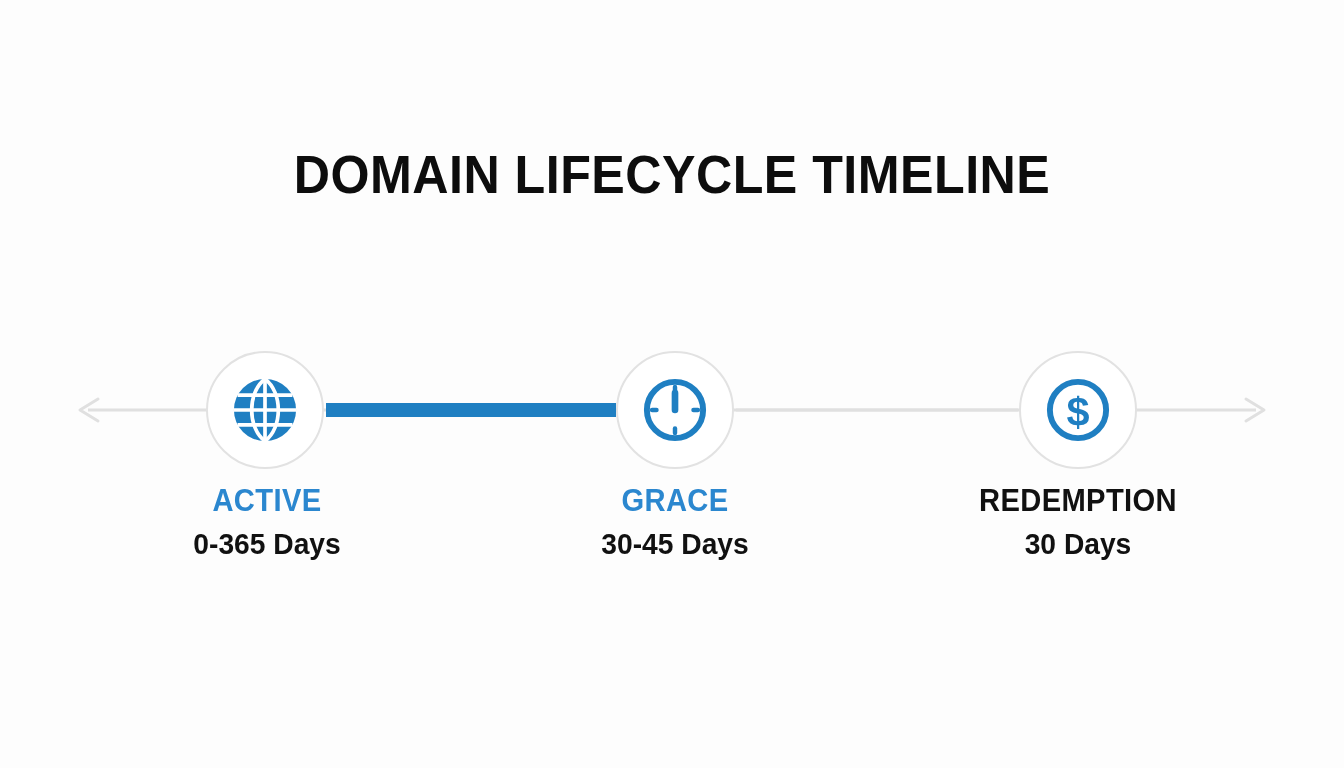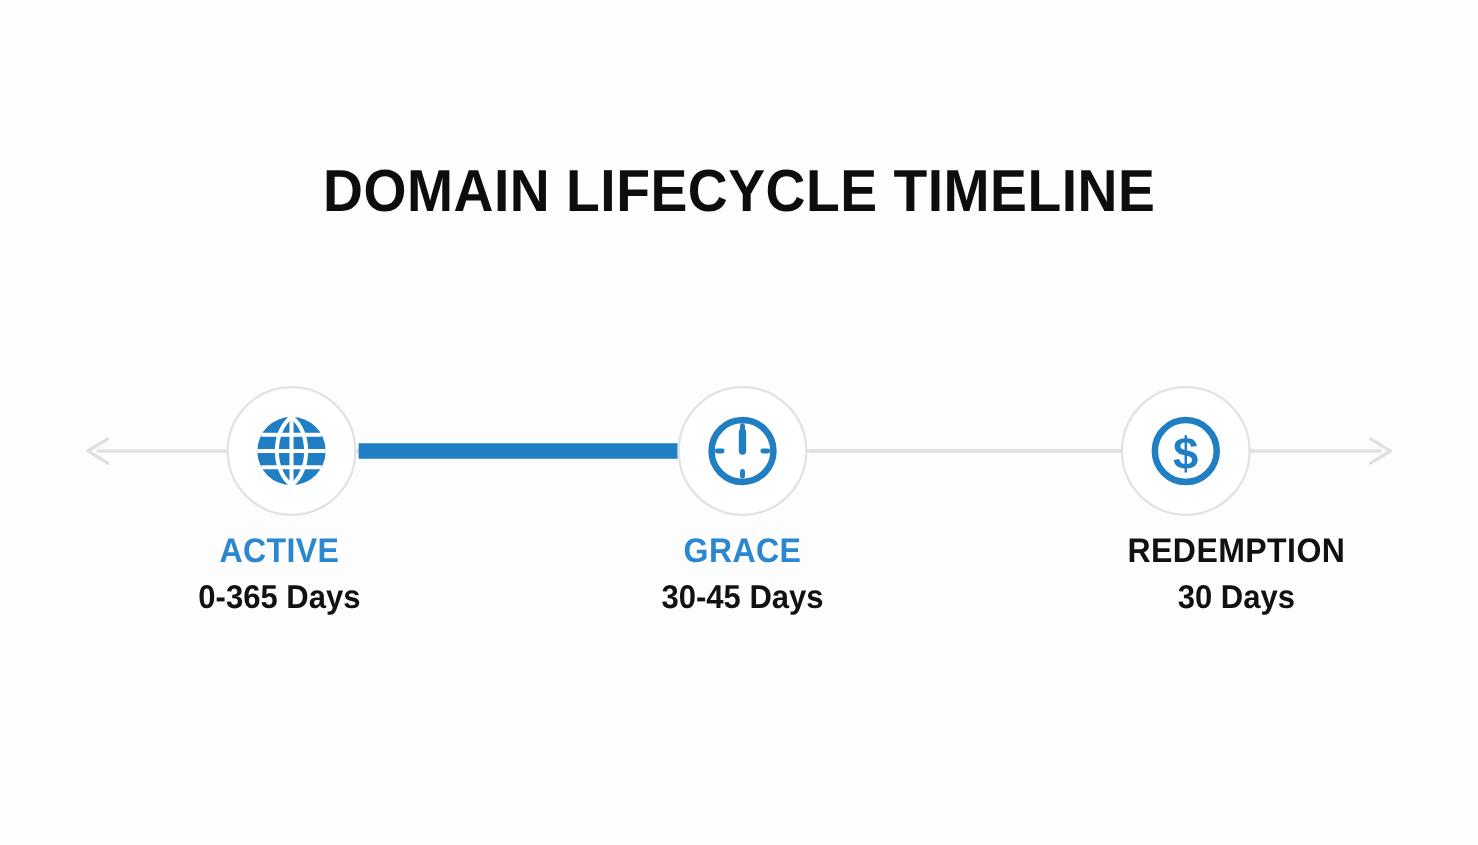--- a/index.html
+++ b/index.html
@@ -134,21 +134,21 @@
           <line x1="8" y1="50" x2="92" y2="50"></line>
           <path d="M13 30 H87"></path>
           <path d="M13 70 H87"></path>
           <line x1="50" y1="8" x2="50" y2="92"></line>
           <path d="M50 8 C26 26 26 74 50 92"></path>
           <path d="M50 8 C74 26 74 74 50 92"></path>
         </g>
       </svg>
     </div>
 
-    <div class="caption" style="left:254px; top:483px;">
+    <div class="caption" style="left:267px; top:483px;">
       <span class="phase" style="color:#2b87cf;">ACTIVE</span>
       <span class="duration">0-365 Days</span>
     </div>
 
     <div class="node" style="left:675px; top:410px;">
       <svg class="glyph" viewBox="0 0 100 100">
         <circle cx="50" cy="50" r="38" fill="none" stroke="#1f7fc2" stroke-width="8"></circle>
         <g stroke="#1f7fc2" stroke-width="6" stroke-linecap="round">
           <line x1="50" y1="19" x2="50" y2="25"></line>
           <line x1="50" y1="75" x2="50" y2="81"></line>
@@ -164,19 +164,19 @@
       <span class="duration">30-45 Days</span>
     </div>
 
     <div class="node" style="left:1078px; top:410px;">
       <svg class="glyph" viewBox="0 0 100 100">
         <circle cx="50" cy="50" r="38" fill="none" stroke="#1f7fc2" stroke-width="8"></circle>
         <text x="50" y="72" text-anchor="middle" font-family="'Liberation Sans', sans-serif" font-size="56" font-weight="bold" fill="#1f7fc2">$</text>
       </svg>
     </div>
 
-    <div class="caption" style="left:1078px; top:483px;margin-left:46px;">
+    <div class="caption" style="left:1078px; top:483px;">
       <span class="phase" style="color:#111111;">REDEMPTION</span>
       <span class="duration">30 Days</span>
     </div>
 
   </div>
 </div>
 
 </body></html>

